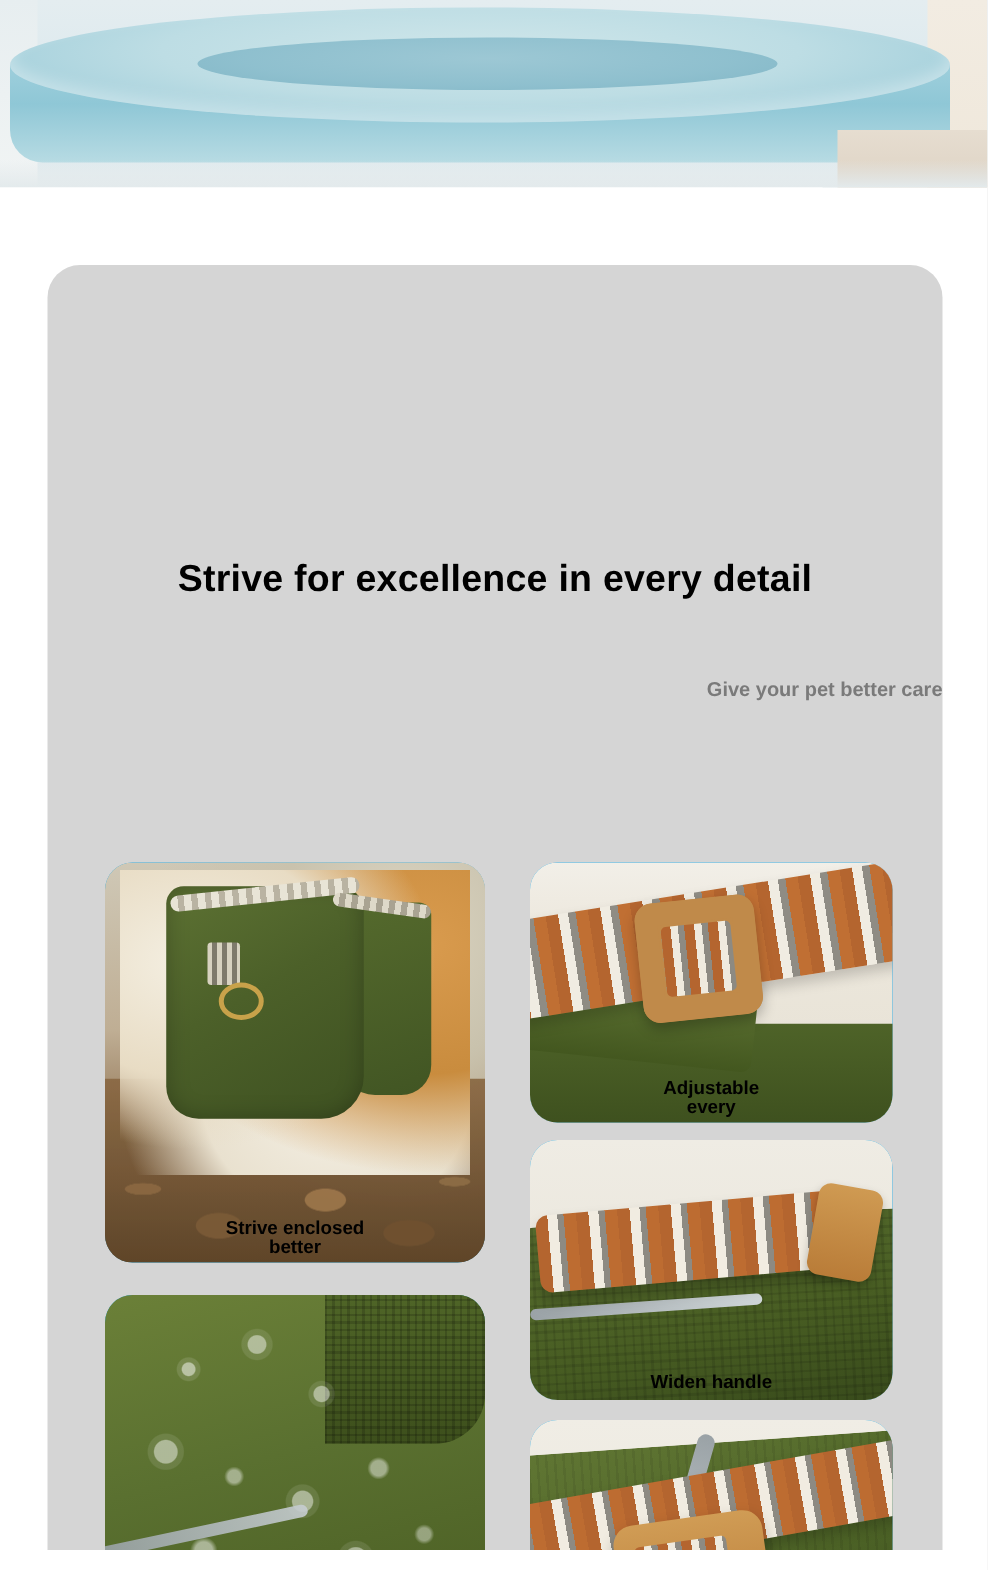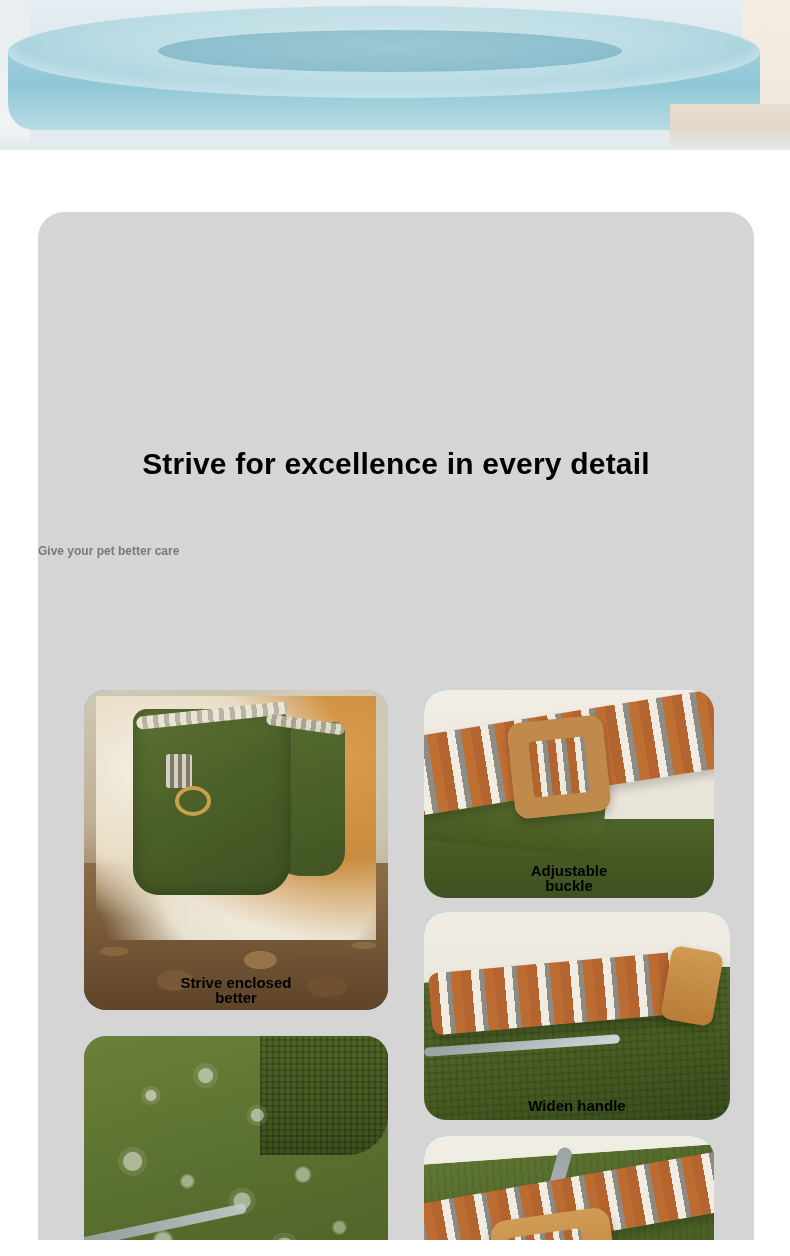--- a/index.html
+++ b/index.html
@@ -97,22 +97,22 @@
     text-align: center;
     font-size: 30px;
     font-weight: bold;
     color: #000000;
     letter-spacing: .2px;
   }
   .panel-sub {
     position: absolute;
     left: 0; top: 332px;
     width: 716px;
-    text-align: left;
-    font-size: 12px;
+    text-align: right;
+    font-size: 16px;
     font-weight: bold;
     color: #7a7a7a;
   }
 
   
   .grid {
     position: absolute;
     left: 46px; top: 432px;
     width: 630px; height: 700px;
   }
@@ -131,21 +131,21 @@
     color: #000;
     line-height: 1.05;
     z-index: 9;
     white-space: nowrap;
   }
   .card .cap.two { bottom: 4px; }
 
   
   .c1 { left: 0;    top: 46px;  width: 304px; height: 320px; }
   .c2 { left: 340px; top: 46px; width: 290px; height: 208px; }
-  .c3 { left: 340px; top: 268px; width: 290px; height: 208px; padding-left: 16px; }
+  .c3 { left: 340px; top: 268px; width: 290px; height: 208px; }
   .c4 { left: 0;    top: 392px; width: 304px; height: 330px; }
   .c5 { left: 340px; top: 492px; width: 290px; height: 230px; }
 
   
   .ph { position: absolute; inset: 0; }
 
   
   .c1 .bg {
     position:absolute; inset:0;
     background:
@@ -398,21 +398,21 @@
       <div class="card c2">
         <div class="ph">
           <div class="bg"></div>
           <div class="greenpad"></div>
           <div class="strap2"></div>
           <div class="strap"></div>
           <div class="buckle"></div>
         </div>
         <div class="cap two">
           <span>Adjustable</span><br>
-          <span>buckle</span>
+          <span>every</span>
         </div>
       </div>
 
       <div class="card c3">
         <div class="ph">
           <div class="bg"></div>
           <div class="mesh"></div>
           <div class="refl"></div>
           <div class="handle"></div>
           <div class="clip"></div>

